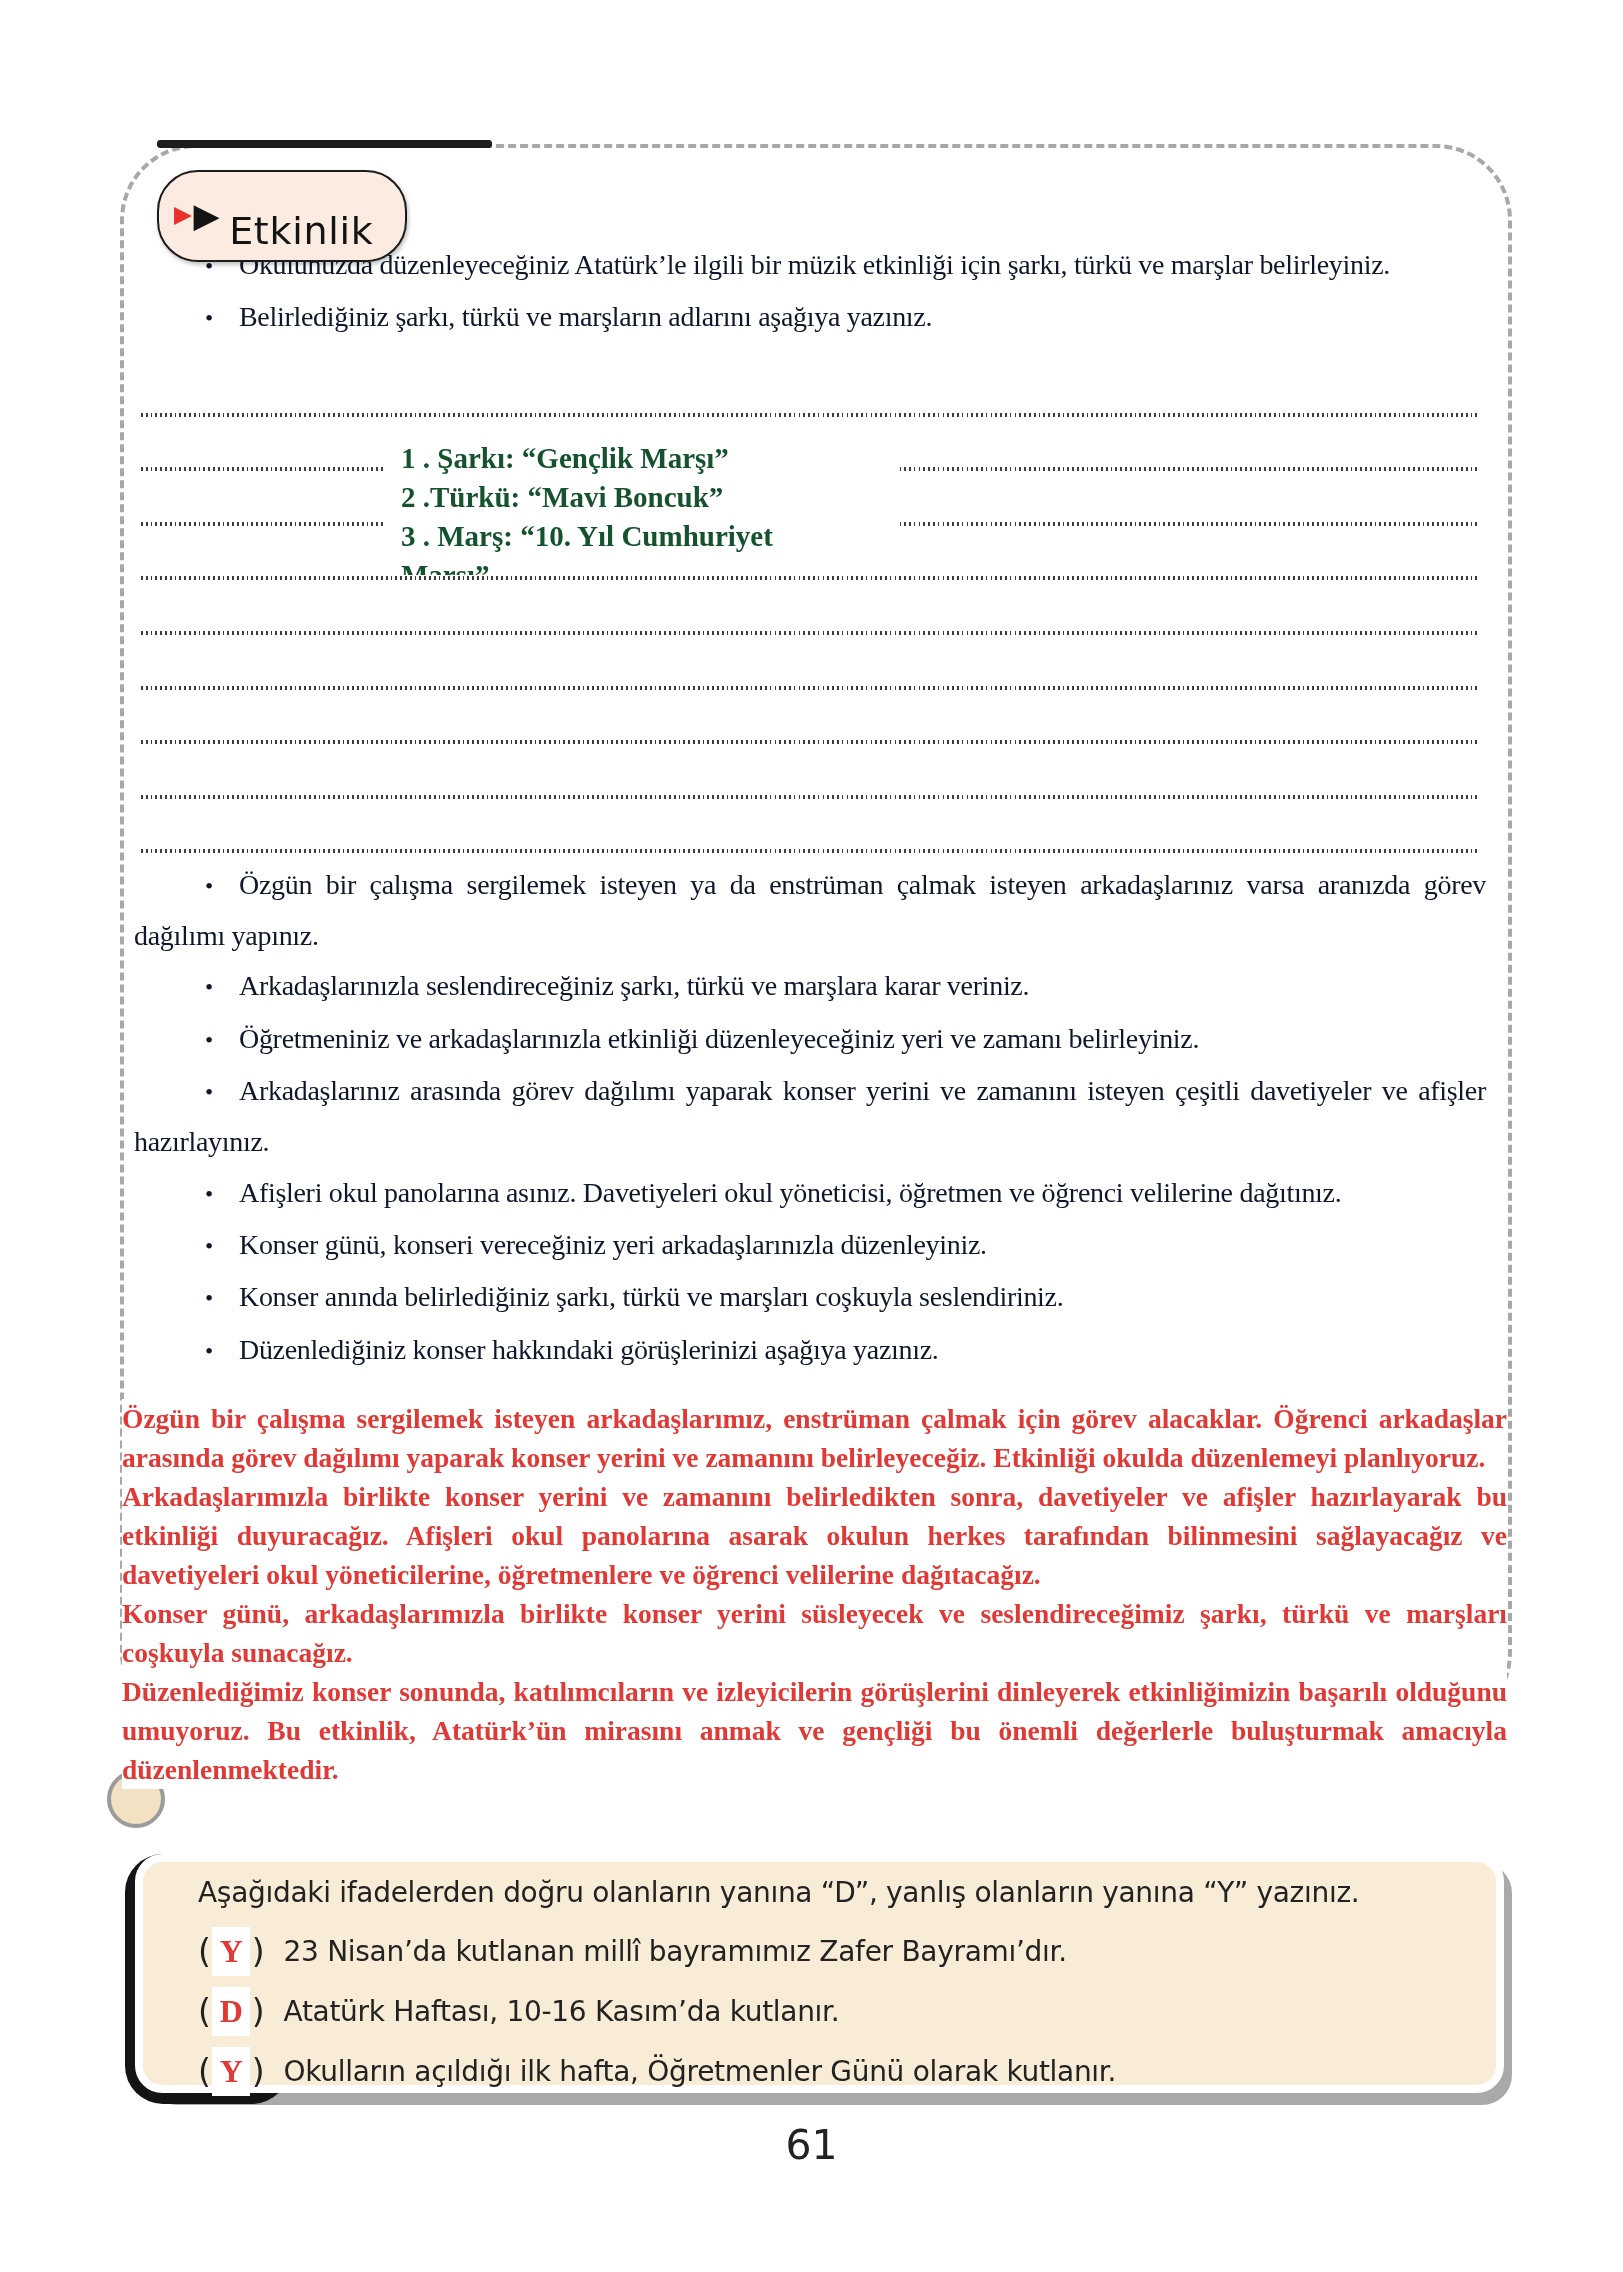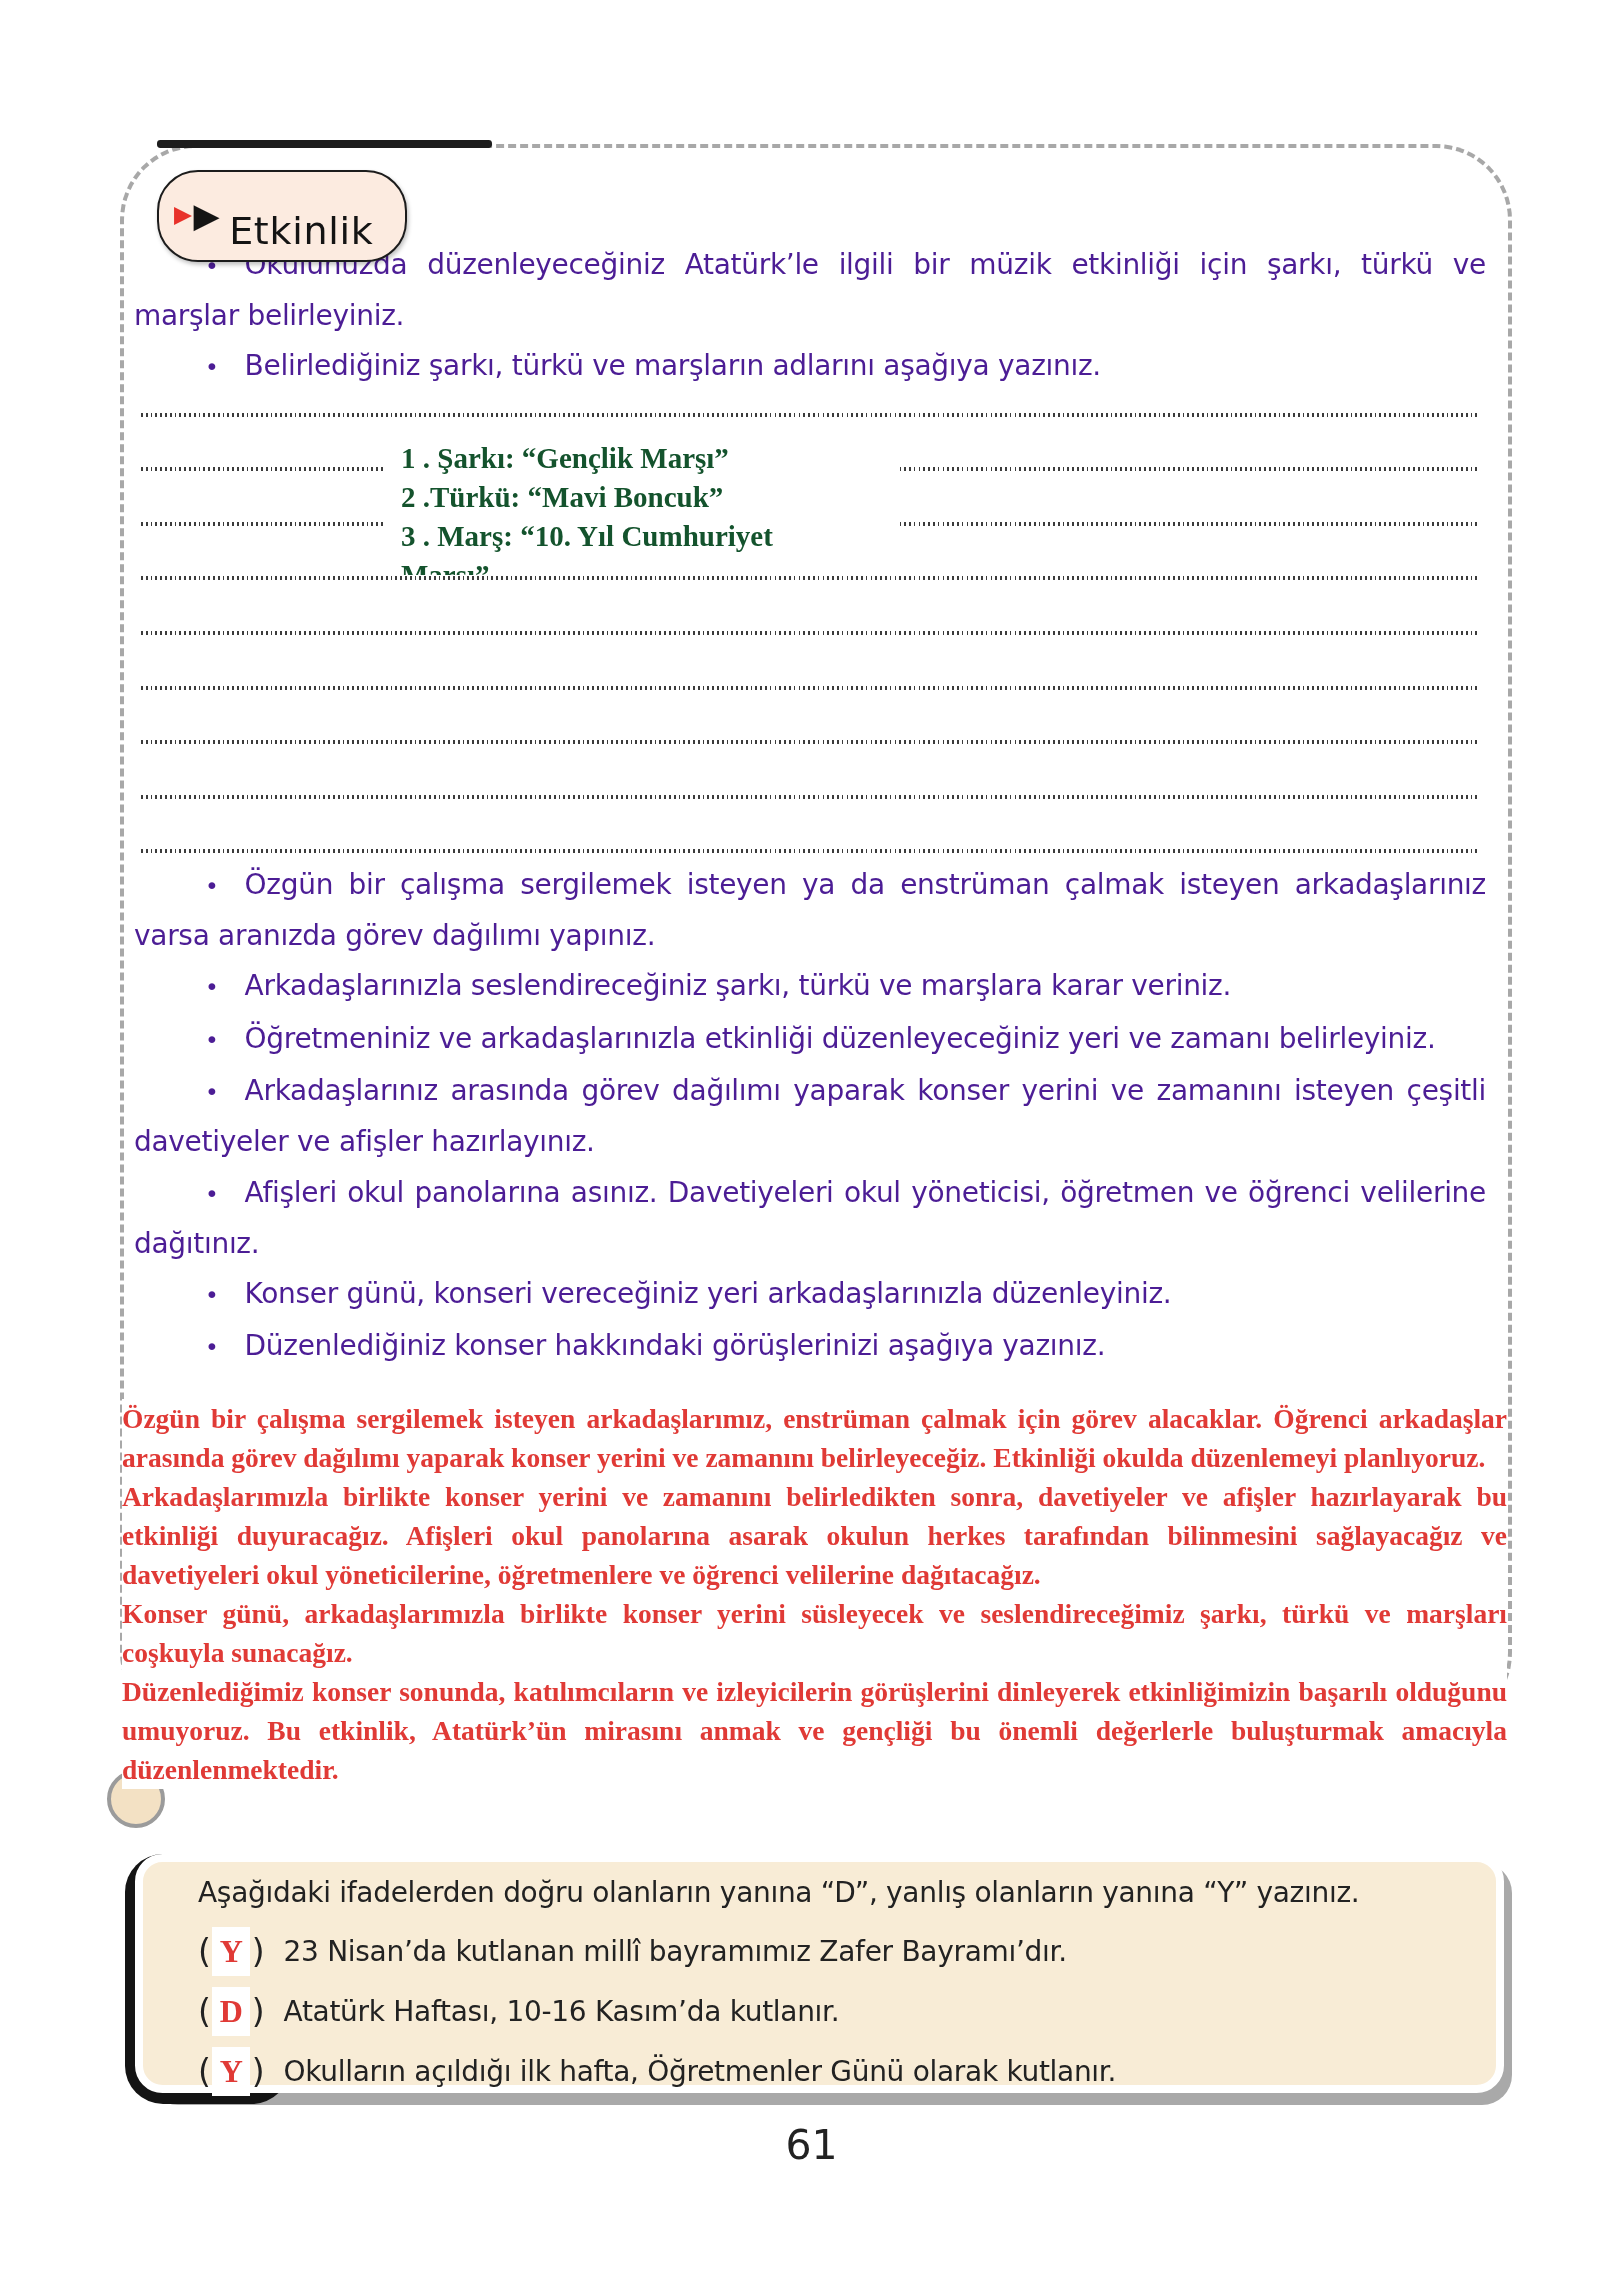--- a/index.html
+++ b/index.html
@@ -32,21 +32,21 @@
   .badge .arrow-red{color:#e8312a;font-size:23.4px;line-height:1;margin-right:1.4px;}
   .badge .arrow-black{color:#141414;font-size:34px;line-height:1;margin-right:9.6px;}
   .badge .badge-label{font-size:38px;line-height:1;color:#141414;letter-spacing:0.7px;margin-top:32px;}
 
   
   .bullets{position:absolute;left:134px;width:1352px;z-index:2;}
   .bullets p{
     margin:0 0 1.4px 0;
     font-size:28px;line-height:49px;
     text-align:justify;text-indent:71px;
-    color:#4c1d95;letter-spacing:-0.3px;
+    color:#0f172a;letter-spacing:-0.3px;font-family:Liberation Serif, serif;
   }
   .bullets .blt{font-size:23.4px;margin-right:12.4px;}
   #intro-bullets{top:240px;}
   #task-bullets{top:860px;}
 
   
   .dotline{
     position:absolute;left:141px;width:1336px;height:4.1px;z-index:1;
     background-image:repeating-linear-gradient(90deg,#3c3c3c 0 1.7px,transparent 1.7px 4.8px);
   }
@@ -142,20 +142,21 @@
       <div>Marşı”</div>
     </div>
 
   <div class="bullets" id="task-bullets">
       <p><span class="blt">•</span><span> Özgün bir çalışma sergilemek isteyen ya da enstrüman çalmak isteyen arkadaşlarınız varsa aranızda görev dağılımı yapınız.</span></p>
       <p><span class="blt">•</span><span> Arkadaşlarınızla seslendireceğiniz şarkı, türkü ve marşlara karar veriniz.</span></p>
       <p><span class="blt">•</span><span> Öğretmeniniz ve arkadaşlarınızla etkinliği düzenleyeceğiniz yeri ve zamanı belirleyiniz.</span></p>
       <p><span class="blt">•</span><span> Arkadaşlarınız arasında görev dağılımı yaparak konser yerini ve zamanını isteyen çeşitli davetiyeler ve afişler hazırlayınız.</span></p>
       <p><span class="blt">•</span><span> Afişleri okul panolarına asınız. Davetiyeleri okul yöneticisi, öğretmen ve öğrenci velilerine dağıtınız.</span></p>
       <p><span class="blt">•</span><span> Konser günü, konseri vereceğiniz yeri arkadaşlarınızla düzenleyiniz.</span></p>
+      <p><span class="blt">•</span><span> Konser anında belirlediğiniz şarkı, türkü ve marşları coşkuyla seslendiriniz.</span></p>
       <p><span class="blt">•</span><span> Düzenlediğiniz konser hakkındaki görüşlerinizi aşağıya yazınız.</span></p>
     </div>
 
   <div class="side-circle"></div>
 
   <div class="red-answers" id="red-answers">
       <p>Özgün bir çalışma sergilemek isteyen arkadaşlarımız, enstrüman çalmak için görev alacaklar. Öğrenci arkadaşlar arasında görev dağılımı yaparak konser yerini ve zamanını belirleyeceğiz. Etkinliği okulda düzenlemeyi planlıyoruz.</p>
       <p>Arkadaşlarımızla birlikte konser yerini ve zamanını belirledikten sonra, davetiyeler ve afişler hazırlayarak bu etkinliği duyuracağız. Afişleri okul panolarına asarak okulun herkes tarafından bilinmesini sağlayacağız ve davetiyeleri okul yöneticilerine, öğretmenlere ve öğrenci velilerine dağıtacağız.</p>
       <p>Konser günü, arkadaşlarımızla birlikte konser yerini süsleyecek ve seslendireceğimiz şarkı, türkü ve marşları coşkuyla sunacağız.</p>
       <p>Düzenlediğimiz konser sonunda, katılımcıların ve izleyicilerin görüşlerini dinleyerek etkinliğimizin başarılı olduğunu umuyoruz. Bu etkinlik, Atatürk’ün mirasını anmak ve gençliği bu önemli değerlerle buluşturmak amacıyla düzenlenmektedir.</p>

